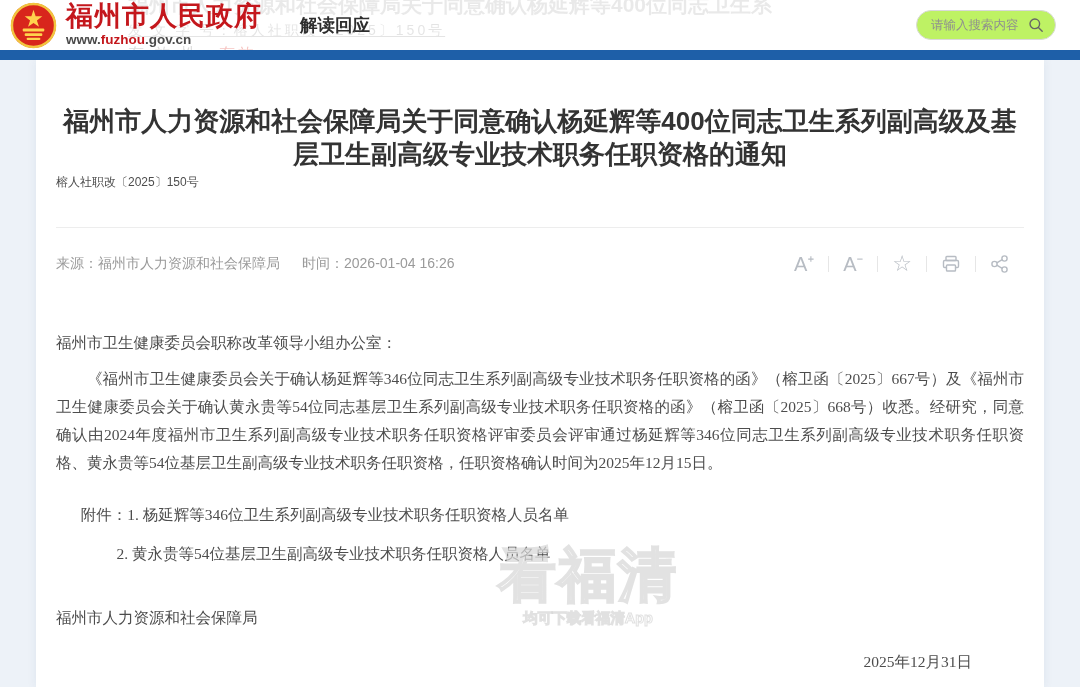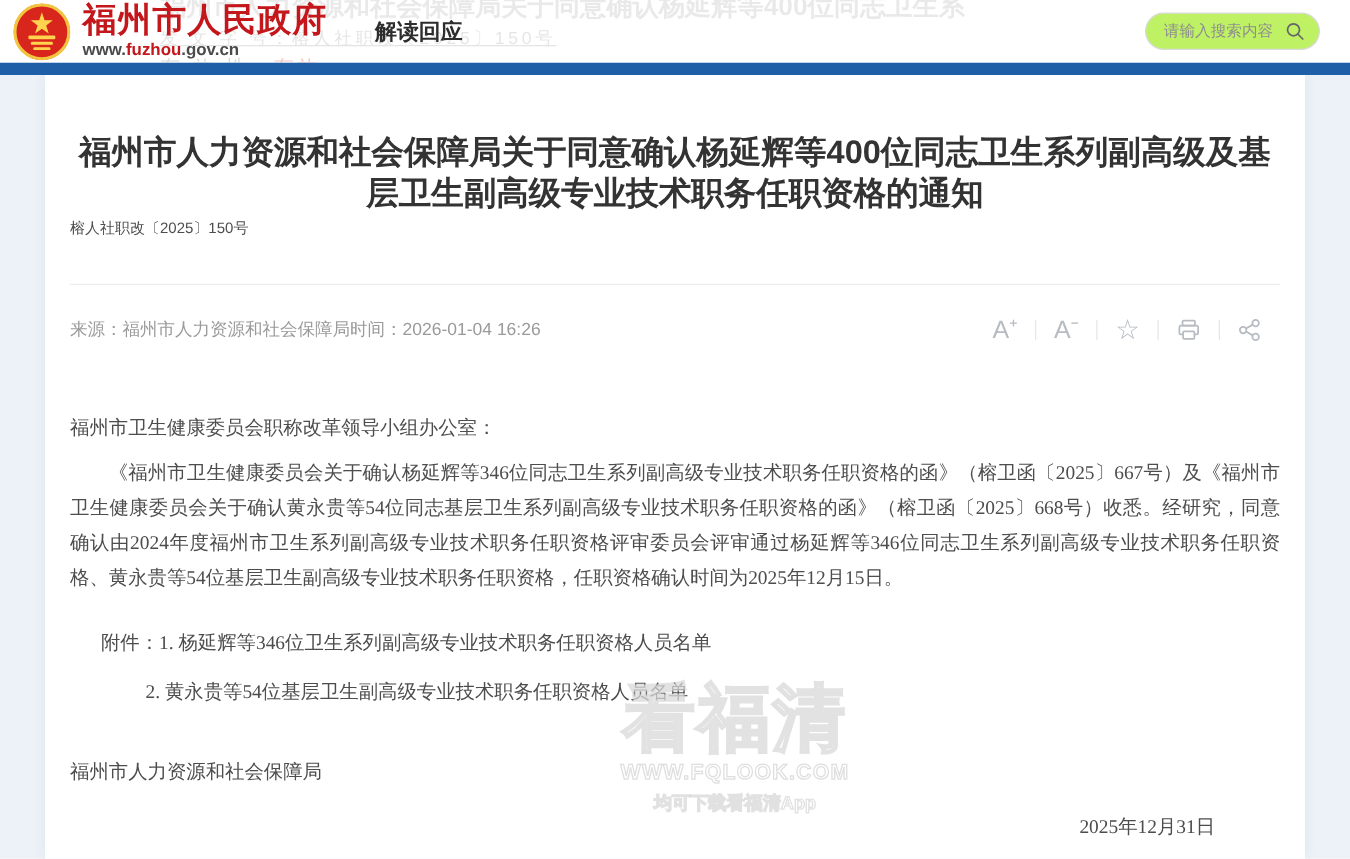--- a/index.html
+++ b/index.html
@@ -40,21 +40,21 @@
   .page-area{ position:relative; height:628px; padding:0 36px; }
   .card{ position:relative; background:#ffffff; height:100%; box-shadow:0 0 10px rgba(30,60,110,.07);
     padding:0 20px; overflow:hidden; }
 
   .article-title{ margin:45px auto 0; max-width:960px; text-align:center; font-size:26px; line-height:33px;
     font-weight:bold; color:#333333; font-family:"Liberation Sans","DejaVu Sans",sans-serif;}
   .doc-number{ margin-top:3px; font-size:12px; color:#4d4d4d; }
   .header-divider{ margin:36px 0 0; border:none; border-top:1px solid #ededed; }
 
   .meta-row{ margin-top:25px; display:flex; align-items:center; }
-  .meta-left{ font-size:14px; color:#9a9a9a; display:flex; }
+  .meta-left{ font-size:14px; color:#9a9a9a; display:flex; gap:22px; }
   .tools{ margin-left:auto; display:flex; align-items:center; color:#b7bcc3; }
   .tool{ font-size:19px; line-height:1; padding:0 14px; cursor:pointer; color:#b7bcc3; display:flex; align-items:center;}
   .tool.font-a{ font-size:20px; font-family:"Liberation Sans",sans-serif; }
   .tool.star{ font-size:22px; }
   .tool-sep{ width:1px; height:16px; background:#e6e6e6; }
 
   .article-body{ font-family:"Liberation Serif","DejaVu Serif",serif; font-size:15.5px; color:#4d4d4d; }
   .salutation{ margin-top:56px; line-height:24px; }
   .paragraph{ margin-top:10px; line-height:28px; text-indent:2em; text-align:justify; }
   .attachment-1{ margin-top:26px; padding-left:1.6em; line-height:24px; }
@@ -164,18 +164,17 @@
       <p class="paragraph">《福州市卫生健康委员会关于确认杨延辉等346位同志卫生系列副高级专业技术职务任职资格的函》（榕卫函〔2025〕667号）及《福州市卫生健康委员会关于确认黄永贵等54位同志基层卫生系列副高级专业技术职务任职资格的函》（榕卫函〔2025〕668号）收悉。经研究，同意确认由2024年度福州市卫生系列副高级专业技术职务任职资格评审委员会评审通过杨延辉等346位同志卫生系列副高级专业技术职务任职资格、黄永贵等54位基层卫生副高级专业技术职务任职资格，任职资格确认时间为2025年12月15日。</p>
       <p class="attachment-1">附件：1. 杨延辉等346位卫生系列副高级专业技术职务任职资格人员名单</p>
       <p class="attachment-2">2. 黄永贵等54位基层卫生副高级专业技术职务任职资格人员名单</p>
       <p class="signature">福州市人力资源和社会保障局</p>
       <p class="sign-date">2025年12月31日</p>
 
     </div>
 
     <div class="watermark">
       <div class="wm-brand">看福清</div>
-      <div class="wm-site">WWW.FQLOOK.COM</div>
       <div class="wm-note">均可下载看福清App</div>
     </div>
 
   </main>
 </div>
 
 </body></html>

